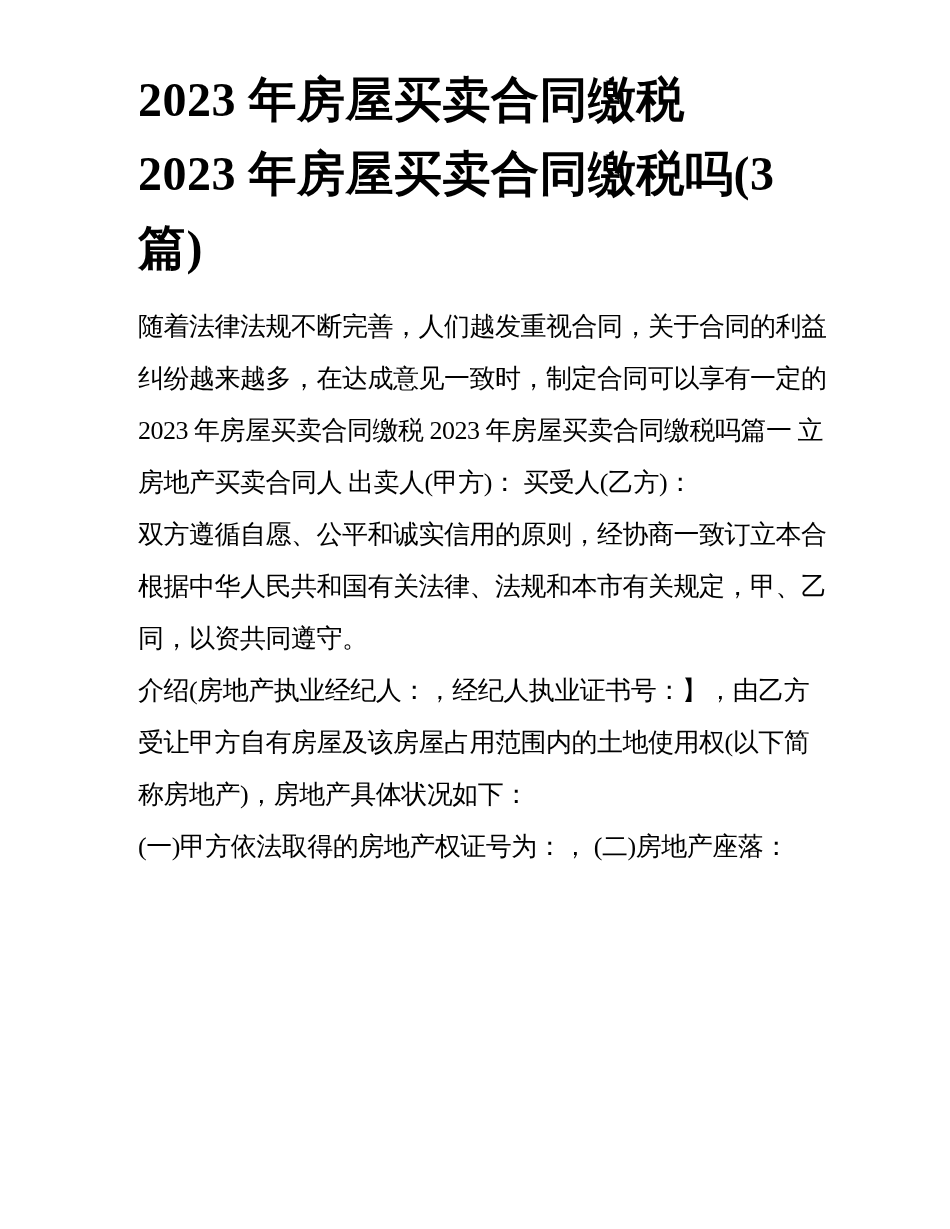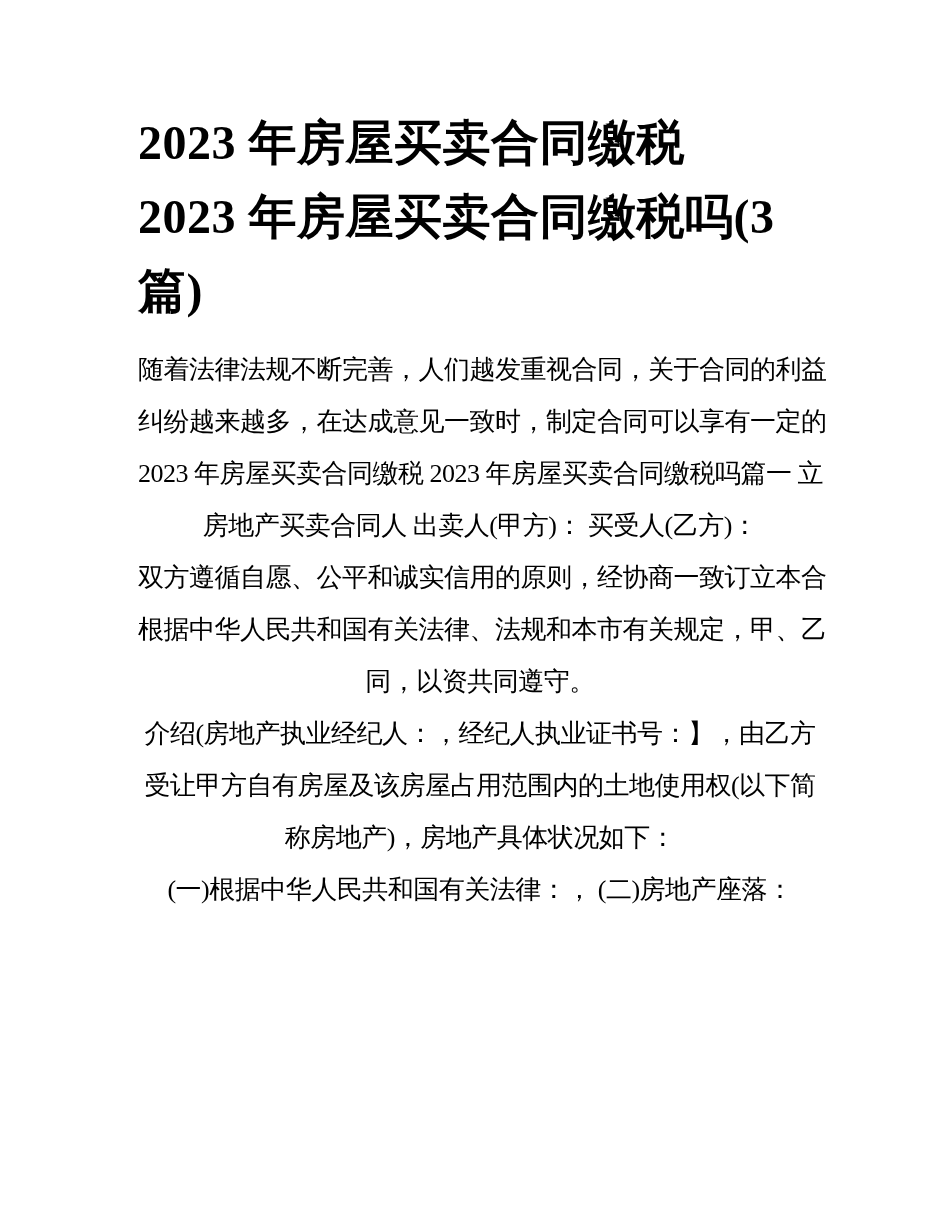--- a/index.html
+++ b/index.html
@@ -11,21 +11,21 @@
     height: 1229px;
     background: #ffffff;
     color: #000000;
     font-family: "Liberation Serif", "DejaVu Serif", serif;
     overflow: hidden;
   }
   .page {
     box-sizing: border-box;
     width: 950px;
     height: 1229px;
-    padding: 106px 128px 0 138px;
+    padding: 63px 128px 0 138px;
   }
   .doc-title {
     margin: 0;
     font-weight: bold;
     font-size: 48px;
     line-height: 74px;
     letter-spacing: 0.5px;
   }
   .title-line {
     white-space: pre;
@@ -34,21 +34,20 @@
     margin-top: 16px;
     font-size: 26px;
     line-height: 52px;
   }
   .paragraph {
     margin: 0;
   }
   .text-line {
     white-space: pre;
     letter-spacing: -0.5px;
-    text-align: center;
   }
 </style>
 </head>
 <body style="background: rgb(255, 255, 255); color: rgb(0, 0, 0);">
 
 <div class="page">
   <h1 class="doc-title">
       <div class="title-line">2023 年房屋买卖合同缴税</div>
       <div class="title-line">2023 年房屋买卖合同缴税吗(3</div>
       <div class="title-line">篇)</div>
@@ -66,16 +65,16 @@
         <div class="text-line">双方遵循自愿、公平和诚实信用的原则，经协商一致订立本合</div>
         <div class="text-line">根据中华人民共和国有关法律、法规和本市有关规定，甲、乙</div>
         <div class="text-line">同，以资共同遵守。</div>
       </div>
       <div class="paragraph">
         <div class="text-line">介绍(房地产执业经纪人：，经纪人执业证书号：】，由乙方</div>
         <div class="text-line">受让甲方自有房屋及该房屋占用范围内的土地使用权(以下简</div>
         <div class="text-line">称房地产)，房地产具体状况如下：</div>
       </div>
       <div class="paragraph">
-        <div class="text-line">(一)根据中华人民共和国有关法律：， (二)房地产座落：</div>
+        <div class="text-line">(一)甲方依法取得的房地产权证号为：， (二)房地产座落：</div>
       </div>
     </div>
 </div>
 
 </body></html>

